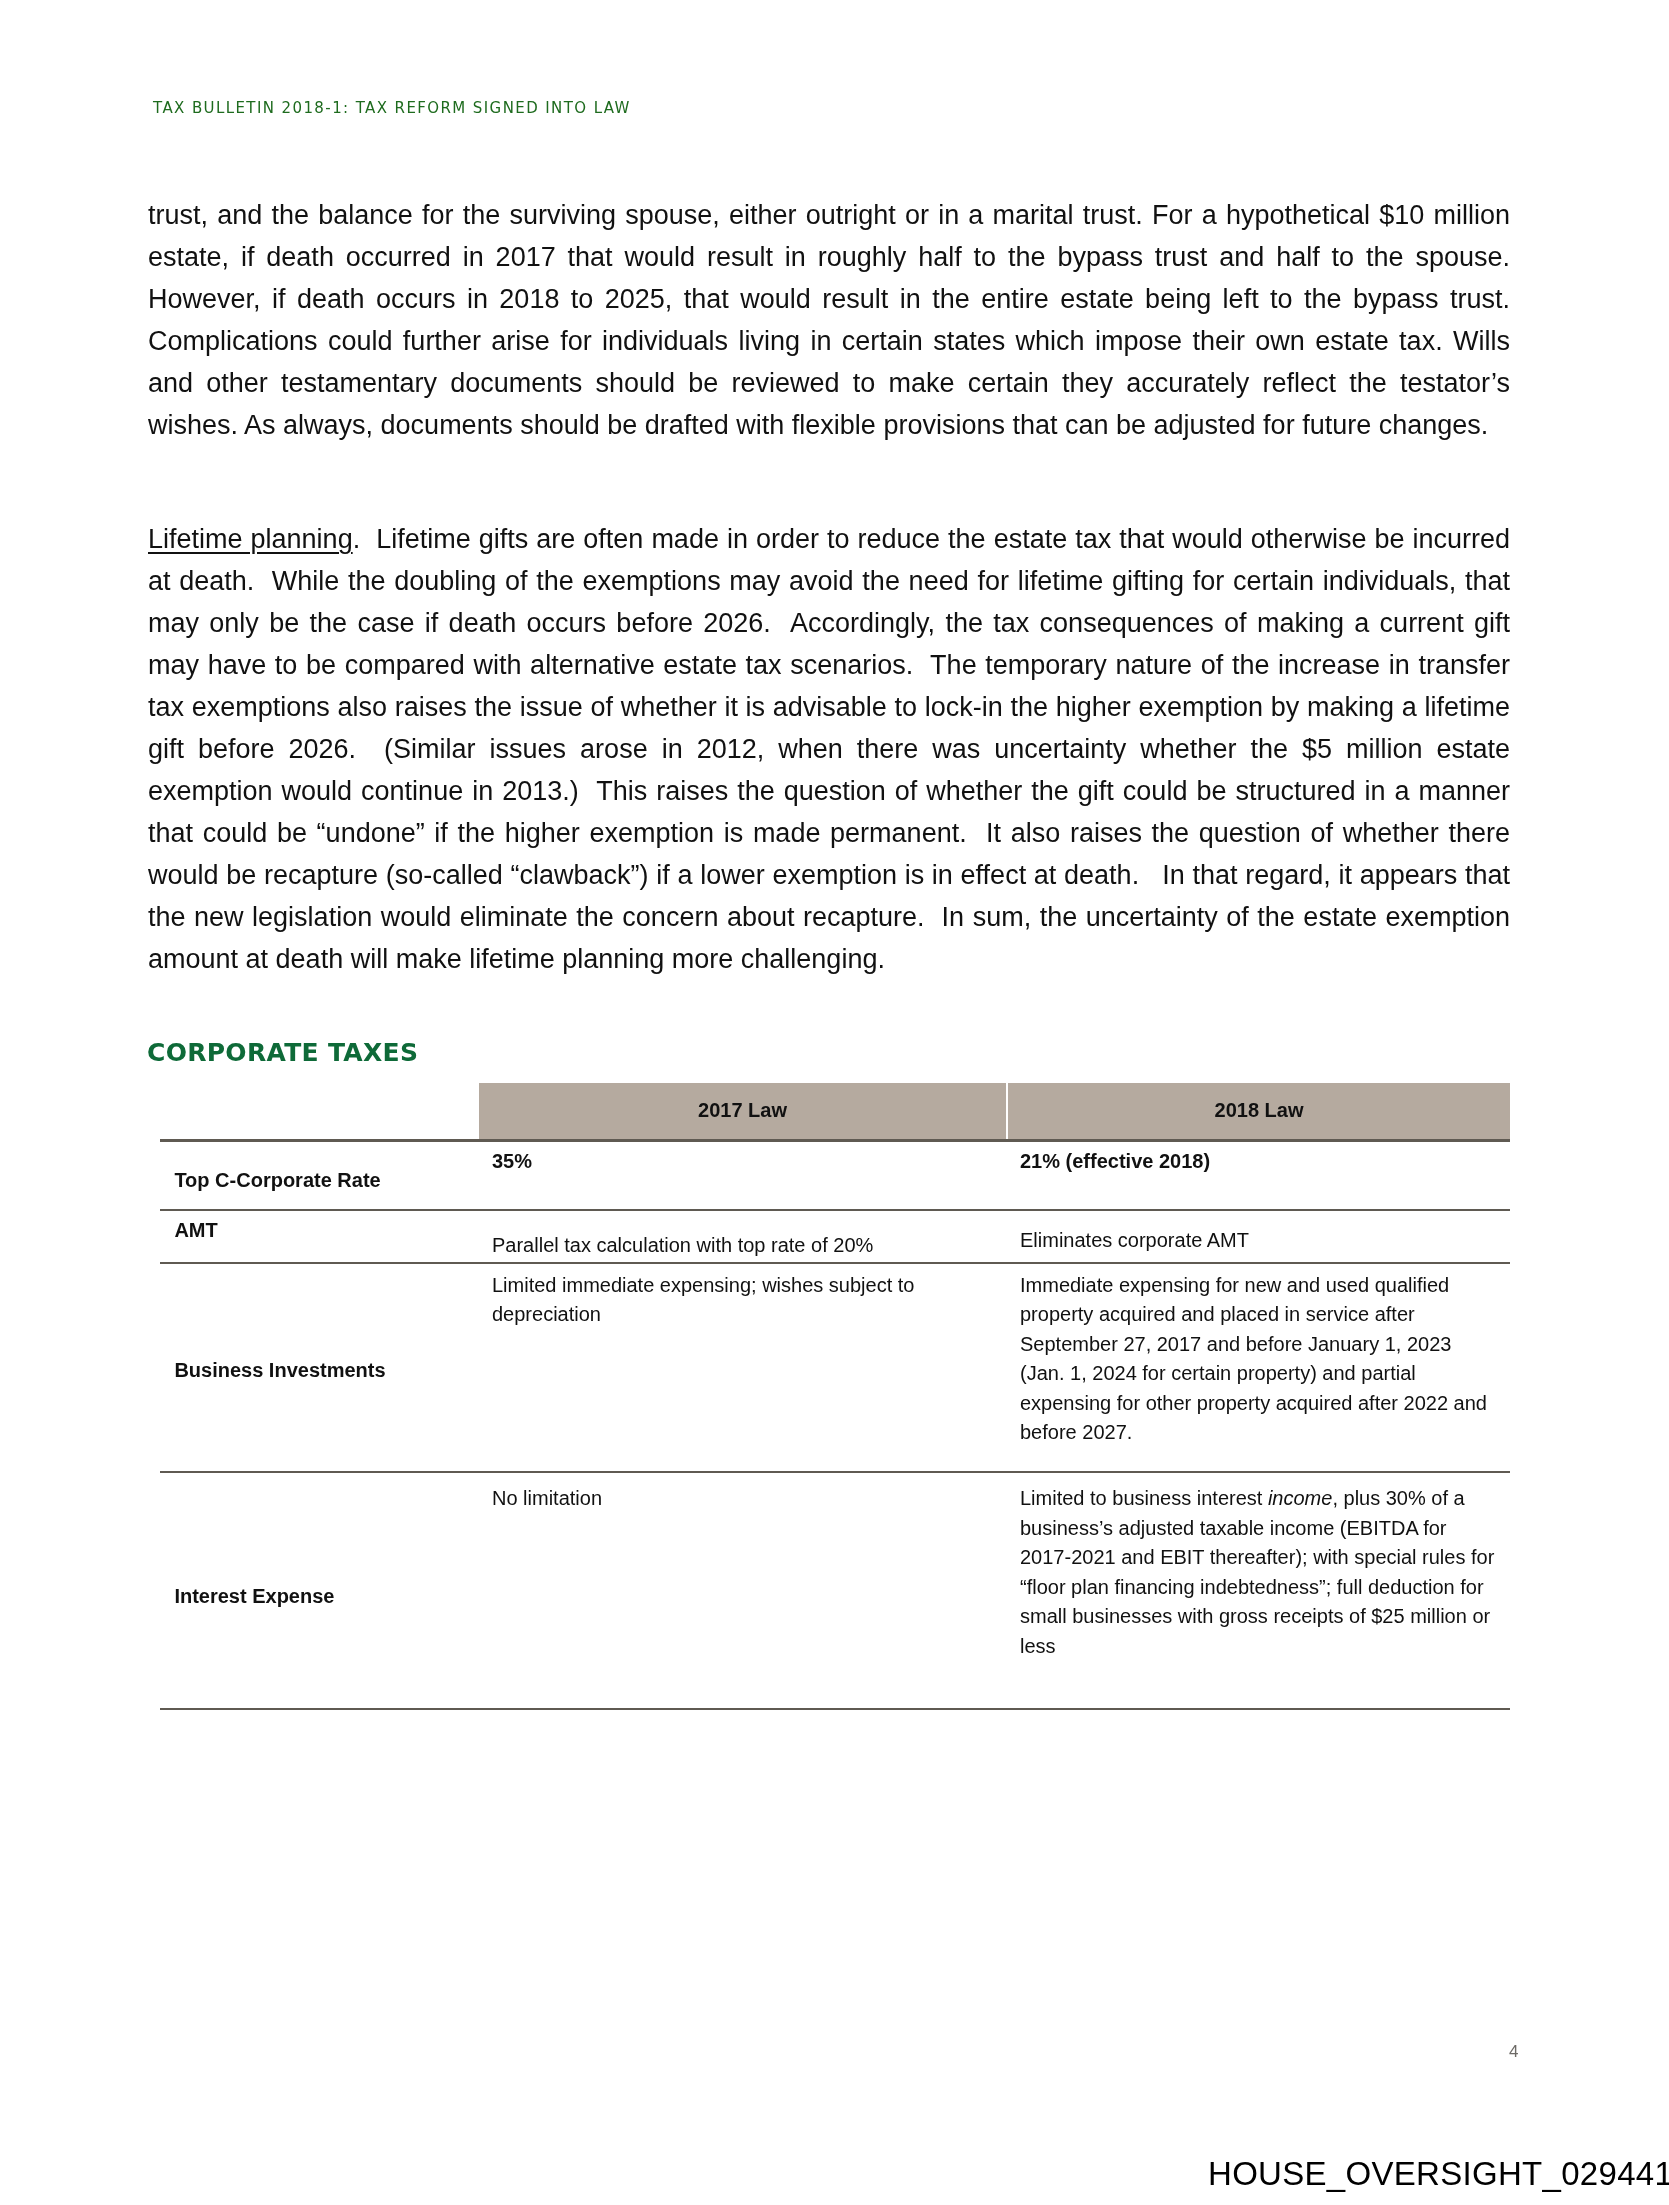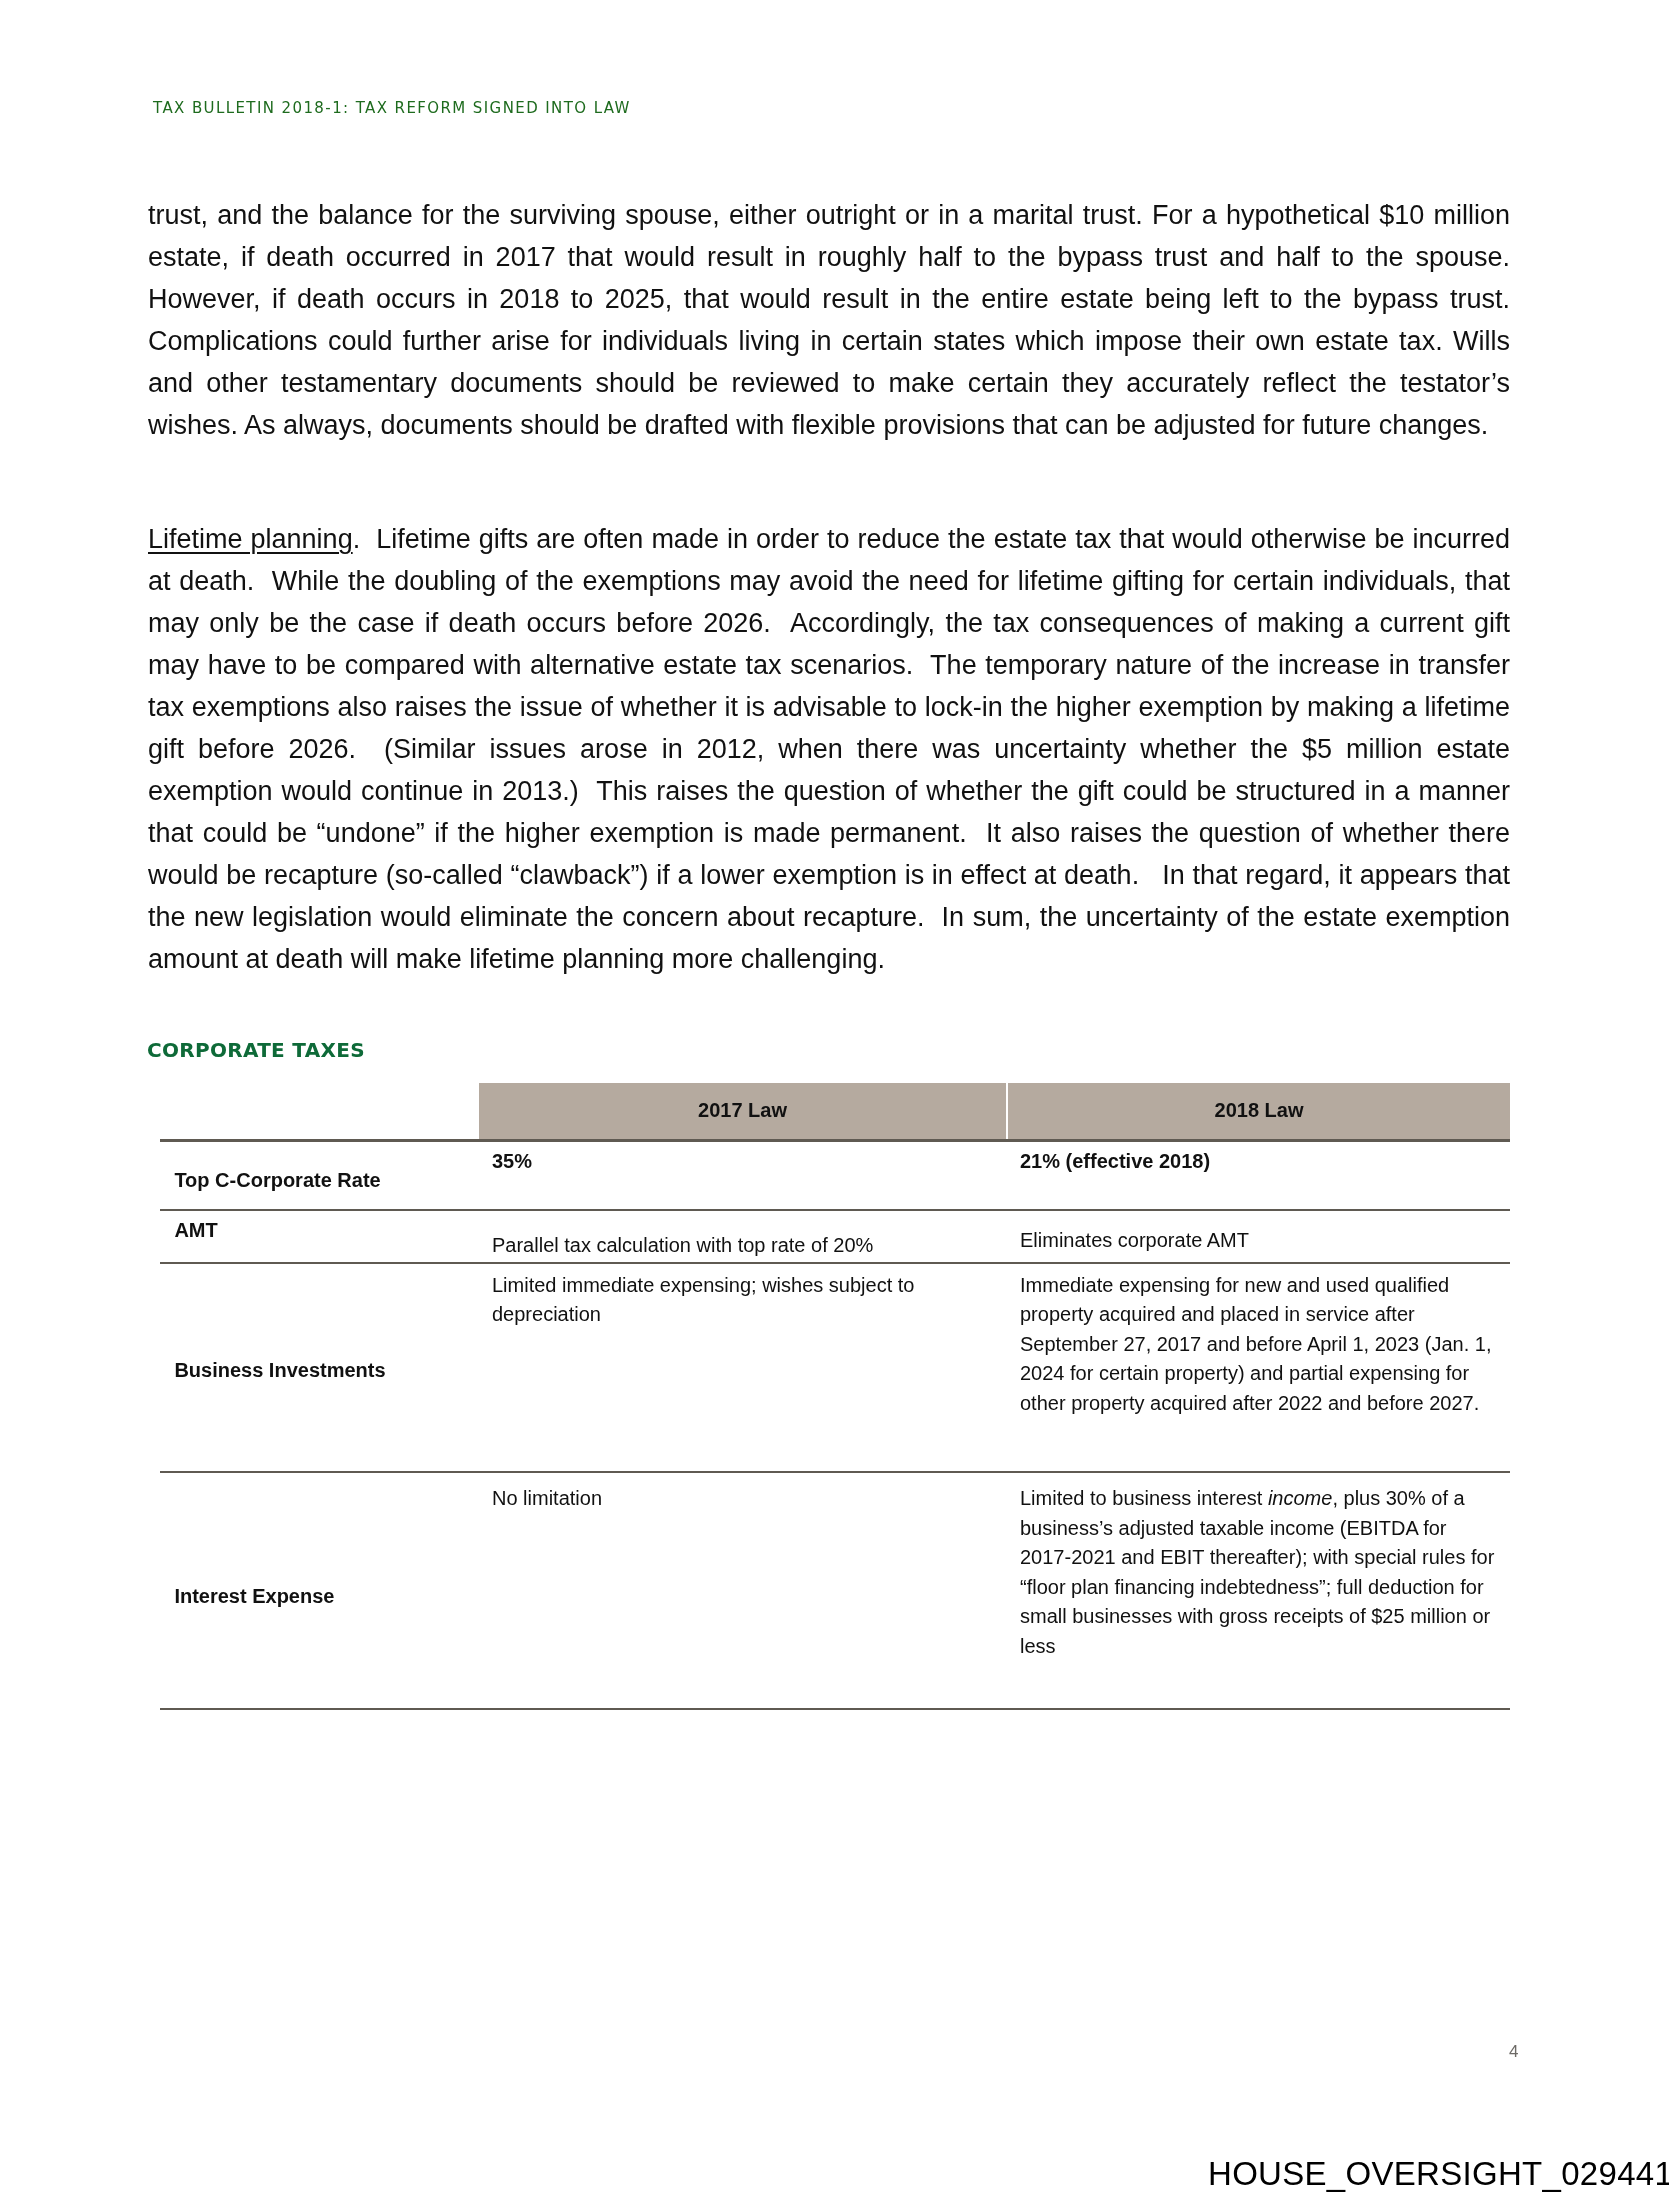--- a/index.html
+++ b/index.html
@@ -3,21 +3,21 @@
 <meta charset="utf-8">
 <style>
   html, body { margin: 0; padding: 0; background: #ffffff; }
   body { width: 1669px; height: 2205px; position: relative; overflow: hidden; font-family: "Liberation Sans", "DejaVu Sans", sans-serif; color: #111111; }
   .running-header { position: absolute; left: 153px; top: 99px; font-size: 15px; letter-spacing: 1.4px; color: #1e6b1e; font-family: "DejaVu Sans", sans-serif; white-space: nowrap; }
   .body-text { position: absolute; left: 148px; width: 1362px; font-size: 27px; line-height: 42px; text-align: justify; font-family: "Liberation Sans", sans-serif; color: #111111; }
   .para1 { top: 194px; }
   .para2 { top: 501px; margin-top: 17px; }
   .para p { margin: 0; }
   .u { text-decoration: underline; text-underline-offset: 3.9px; text-decoration-thickness: 2px; }
-  .section-title { position: absolute; left: 147px; top: 1038px; font-size: 20px; font-weight: bold; color: #0e6a38; font-family: "DejaVu Sans", sans-serif; letter-spacing: 0.3px; white-space: nowrap; }
+  .section-title { position: absolute; left: 147px; top: 1038px; font-size: 25px; font-weight: bold; color: #0e6a38; font-family: "DejaVu Sans", sans-serif; letter-spacing: 0.3px; white-space: nowrap; }
   table.corp { position: absolute; left: 160px; top: 1083px; width: 1350px; border-collapse: collapse; font-family: "Liberation Sans", sans-serif; font-size: 20px; line-height: 29.5px; color: #111111; }
   table.corp col.c1 { width: 319px; }
   table.corp col.c2 { width: 528px; }
   table.corp col.c3 { width: 503px; }
   table.corp th { background: #b5aa9f; font-weight: bold; font-size: 20px; height: 56px; text-align: center; vertical-align: middle; padding: 0; border-bottom: 3.3px solid #5f5a52; }
   table.corp th.empty { background: #ffffff; }
   table.corp th.h2017 { border-right: 2px solid #ffffff; }
   table.corp td { vertical-align: top; padding: 0 13px 0 13px; border-bottom: 2.6px solid #5f5a52; }
   table.corp td.label { font-weight: bold; vertical-align: middle; padding-left: 14.4px; }
   tr.r1 td { height: 56px; padding-top: 5.2px; font-weight: bold; }
@@ -66,21 +66,21 @@
       <td class="c3">21% (effective 2018)</td>
     </tr>
     <tr class="r2">
       <td class="label">AMT</td>
       <td class="c2">Parallel tax calculation with top rate of 20%</td>
       <td class="c3">Eliminates corporate AMT</td>
     </tr>
     <tr class="r3">
       <td class="label">Business Investments</td>
       <td class="c2">Limited immediate expensing; wishes subject to depreciation</td>
-      <td class="c3">Immediate expensing for new and used qualified property acquired and placed in service after September 27, 2017 and before April 1, 2023 (Jan. 1, 2024 for certain property) and partial expensing for other property acquired after 2022 and before 2027.</td>
+      <td class="c3">Immediate expensing for new and used qualified property acquired and placed in service after September 27, 2017 and before January 1, 2023 (Jan. 1, 2024 for certain property) and partial expensing for other property acquired after 2022 and before 2027.</td>
     </tr>
     <tr class="r4">
       <td class="label">Interest Expense</td>
       <td class="c2">No limitation</td>
       <td class="c3"><span style="white-space: pre-wrap;">Limited to business interest </span><em>income</em><span>, plus 30% of a business’s adjusted taxable income (EBITDA for 2017-2021 and EBIT thereafter); with special rules for “floor plan financing indebtedness”; full deduction for small businesses with gross receipts of $25 million or less</span></td>
     </tr>
   </tbody>
 </table>
 
 <div class="page-num">4</div>

